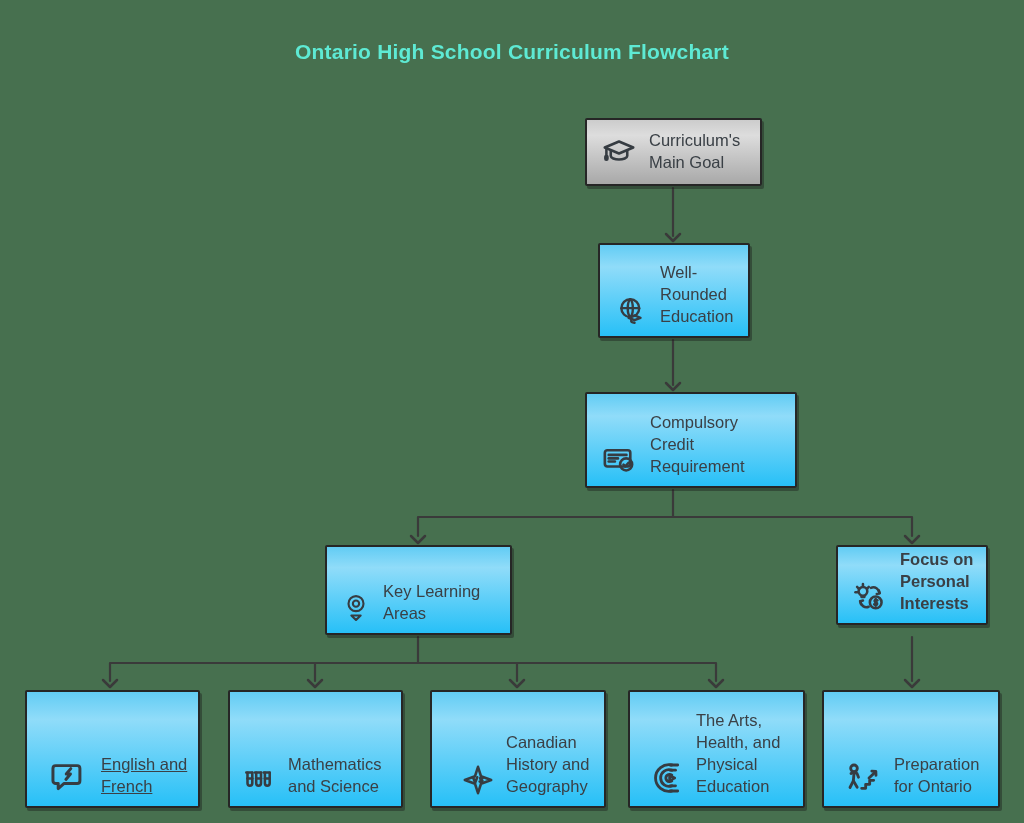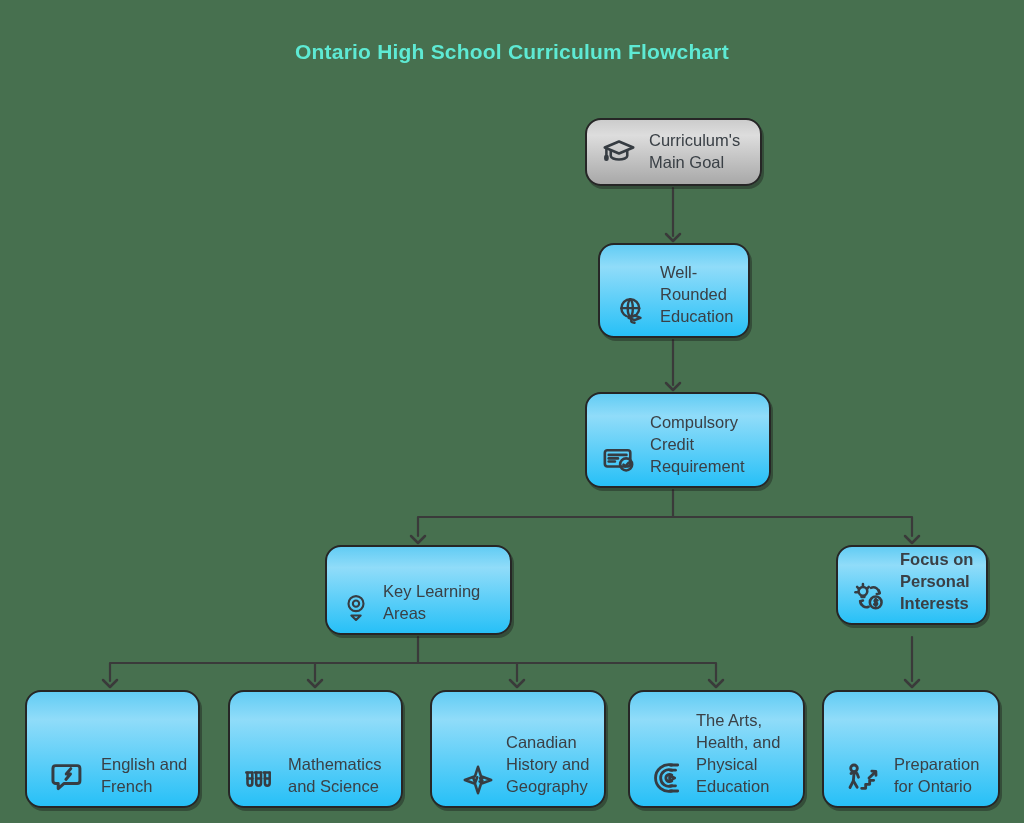--- a/index.html
+++ b/index.html
@@ -16,21 +16,21 @@
   svg.connectors {
     position:absolute; left:0; top:0; pointer-events:none;
   }
   svg.connectors path {
     stroke:#3A3A3A; stroke-width:2.2; fill:none;
     stroke-linecap:round; stroke-linejoin:round;
   }
   svg.connectors path.arrowhead { stroke-width:2.5; }
   .node {
     position:absolute; box-sizing:border-box;
-    border:2.5px solid #262626; border-radius:16px;
+    border:2.5px solid #262626; border-radius:2px;
     display:flex; align-items:center; gap:12px;
     padding:8px 10px 8px 14px;
     box-shadow:2px 3px 0 rgba(25,25,25,.4);
   }
   .node.blue { background:linear-gradient(180deg,#62ccf4 0%,#90dcf9 24%,#27c0f7 100%);align-items:flex-end; }
   .node.gray { background:linear-gradient(180deg,#cccccc 0%,#dddddd 24%,#a8a8a8 100%); }
   .node .label {
     color:#3A4046; font-size:16.5px; line-height:1.33;
   }
   .node .icon { flex:0 0 auto; }
@@ -82,21 +82,21 @@
         <path d="M5.3 10 h12.4"></path>
         <path d="M11.5 3.8 c-2.4 1.8 -2.4 10.6 0 12.4"></path>
         <path d="M11.5 3.8 c2.4 1.8 2.4 10.6 0 12.4"></path>
         <path d="M10.3 16.8 l4.2 -1.7 4.2 1.7 -4.2 1.7 Z"></path>
         <path d="M12.2 17.8 v1.6 c0 .5 2.3 .9 2.3 .9"></path>
       </svg>
     </span>
     <span class="label" style="width:84px;">Well-Rounded Education</span>
   </div>
 
-  <div class="node blue" style="left:585px; top:392px; width:186px; height:96px;">
+  <div class="node blue" style="left:585px; top:392px; width:212px; height:96px;">
     <span class="icon">
       <svg width="37" height="37" viewBox="0 0 24 24">
         <rect x="2.5" y="6" width="16.5" height="10.5" rx="1.6"></rect>
         <path d="M5 9 h11.5"></path>
         <path d="M5 11.3 h6"></path>
         <path d="M5 13.3 h4"></path>
         <circle cx="16.3" cy="15.2" r="3.9"></circle>
         <path d="M14.6 15.3 l1.2 1.2 2.2 -2.4"></path>
       </svg>
     </span>
@@ -135,21 +135,21 @@
     <span class="label" style="width:84px;">Focus on Personal Interests</span>
   </div>
 
   <div class="node blue" style="left:25px; top:690px; width:175px; height:118px; padding-left:20px;">
     <span class="icon">
       <svg width="42" height="42" viewBox="0 0 24 24">
         <path d="M5 5.5 h12.2 c.9 0 1.6 .7 1.6 1.6 v7 c0 .9 -.7 1.6 -1.6 1.6 H9.8 l-3.4 2.9 v-2.9 H5 c-.9 0 -1.6 -.7 -1.6 -1.6 v-7 c0 -.9 .7 -1.6 1.6 -1.6 Z"></path>
         <path d="M13.6 7.2 l-2.6 3.1 h2.4 l-2.6 3.1"></path>
       </svg>
     </span>
-    <span class="label" style="width:92px;">English and French</span>
+    <span class="label" style="width:92px;text-decoration:underline;">English and French</span>
   </div>
 
   <div class="node blue" style="left:228px; top:690px; width:175px; height:118px; padding-left:10px;">
     <span class="icon">
       <svg width="36" height="36" viewBox="0 0 24 24">
         <path d="M4.2 7 h4"></path>
         <path d="M5 7.2 v7 a1.6 1.6 0 0 0 3.2 0 v-7"></path>
         <path d="M5 11 h3.2"></path>
         <path d="M10 7 h4"></path>
         <path d="M10.8 7.2 v7 a1.6 1.6 0 0 0 3.2 0 v-7"></path>

